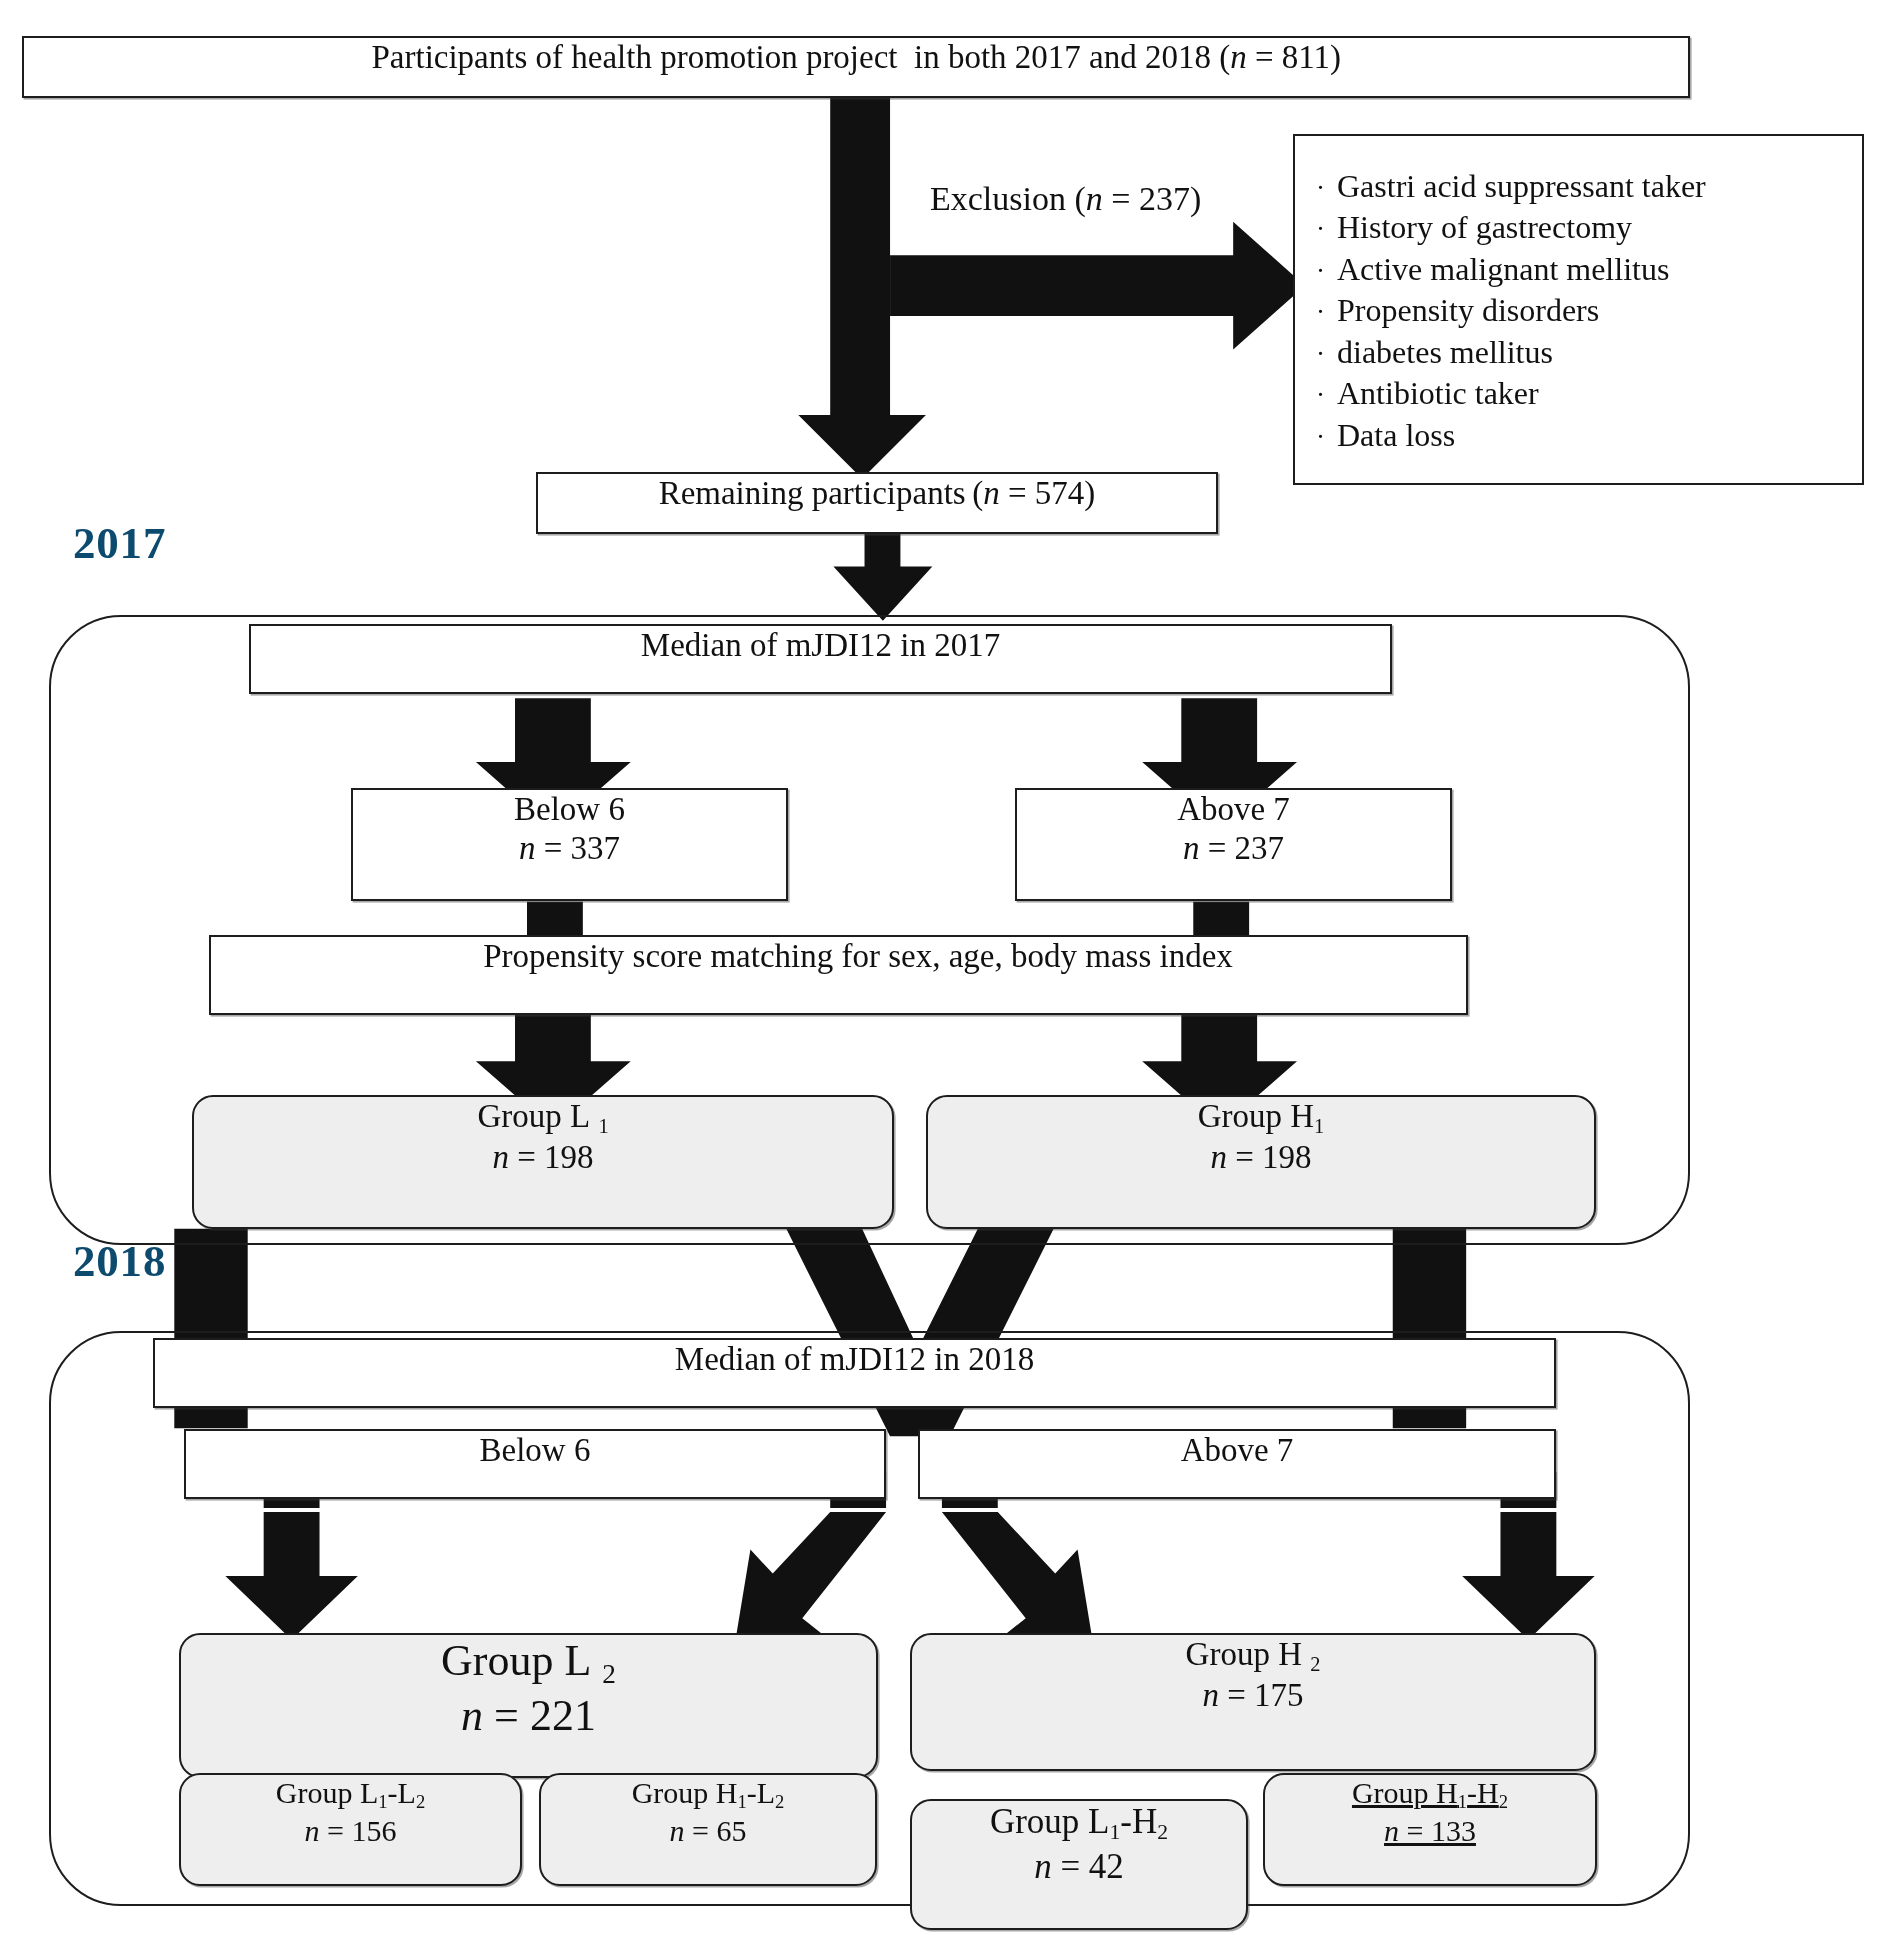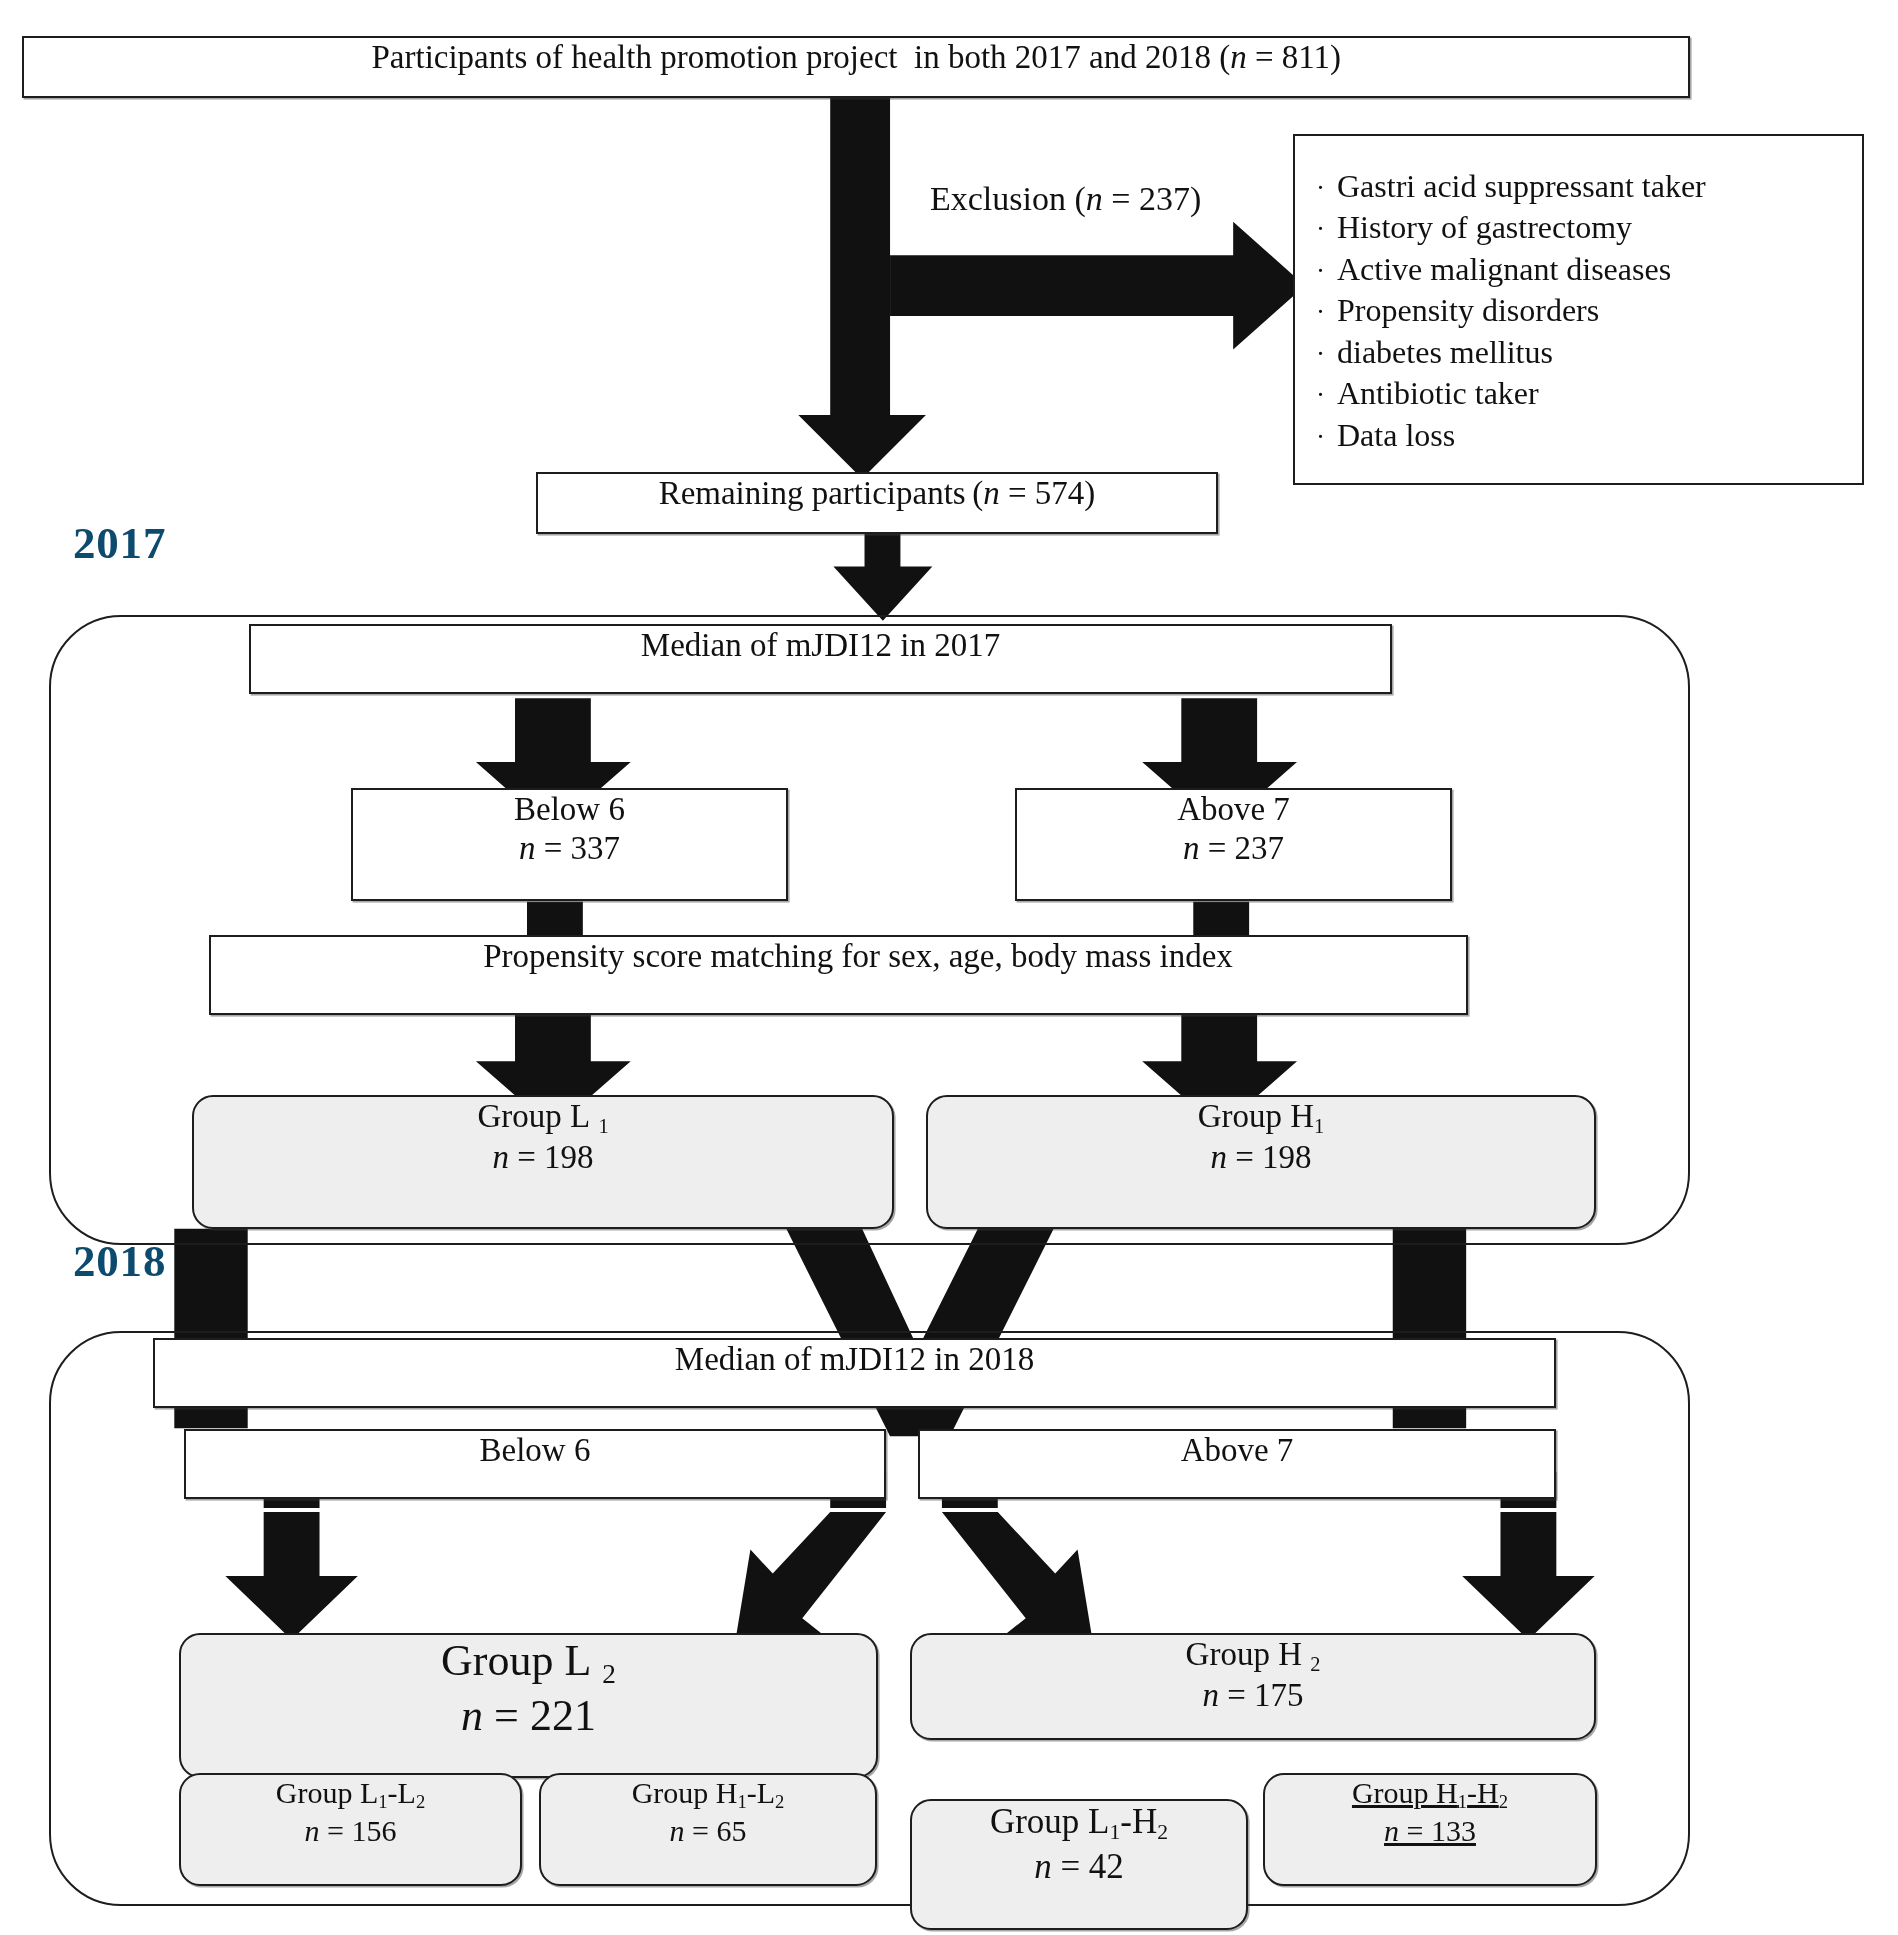--- a/index.html
+++ b/index.html
@@ -160,21 +160,21 @@
     <div class="ex-item">
       <span class="ex-bullet">·</span>
       <span>Gastri acid suppressant taker</span>
     </div>
     <div class="ex-item">
       <span class="ex-bullet">·</span>
       <span>History of gastrectomy</span>
     </div>
     <div class="ex-item">
       <span class="ex-bullet">·</span>
-      <span>Active malignant diseases</span>
+      <span>Active malignant mellitus</span>
     </div>
     <div class="ex-item">
       <span class="ex-bullet">·</span>
       <span>Propensity disorders</span>
     </div>
     <div class="ex-item">
       <span class="ex-bullet">·</span>
       <span>diabetes mellitus</span>
     </div>
     <div class="ex-item">
@@ -239,21 +239,21 @@
 
   <div class="box" style="left:918px; top:1429px; width:638px; height:70px; font-size:33px;">
     <span class="ln">Above 7</span>
   </div>
 
   <div class="box grey" style="left:179px; top:1633px; width:699px; height:145px; font-size:44px;">
     <span class="ln">Group L&nbsp;<sub>2</sub></span>
     <span class="ln"><i>n</i> = 221</span>
   </div>
 
-  <div class="box grey" style="left:910px; top:1633px; width:686px; height:107px; font-size:33px;">
+  <div class="box grey" style="left:910px; top:1633px; width:686px; height:138px; font-size:33px;">
     <span class="ln">Group H&nbsp;<sub>2</sub></span>
     <span class="ln"><i>n</i> = 175</span>
   </div>
 
   <div class="box grey" style="left:179px; top:1773px; width:343px; height:113px; font-size:30px;">
     <span class="ln">Group L<sub>1</sub>-L<sub>2</sub></span>
     <span class="ln"><i>n</i> = 156</span>
   </div>
 
   <div class="box grey" style="left:539px; top:1773px; width:338px; height:113px; font-size:30px;">

